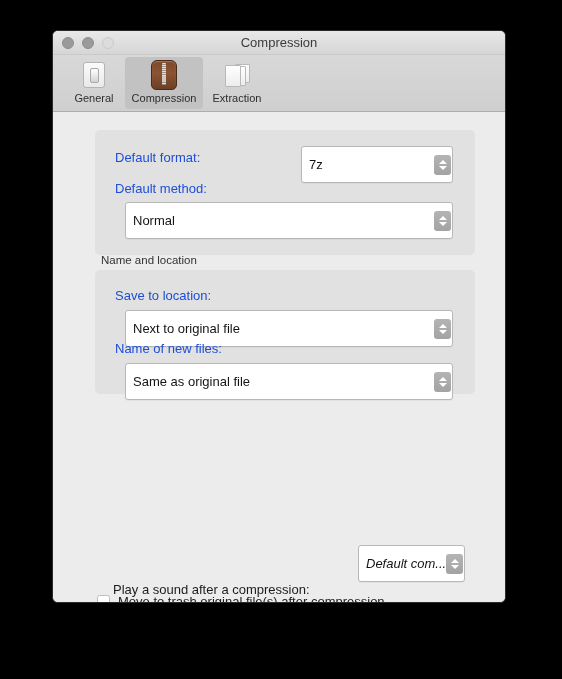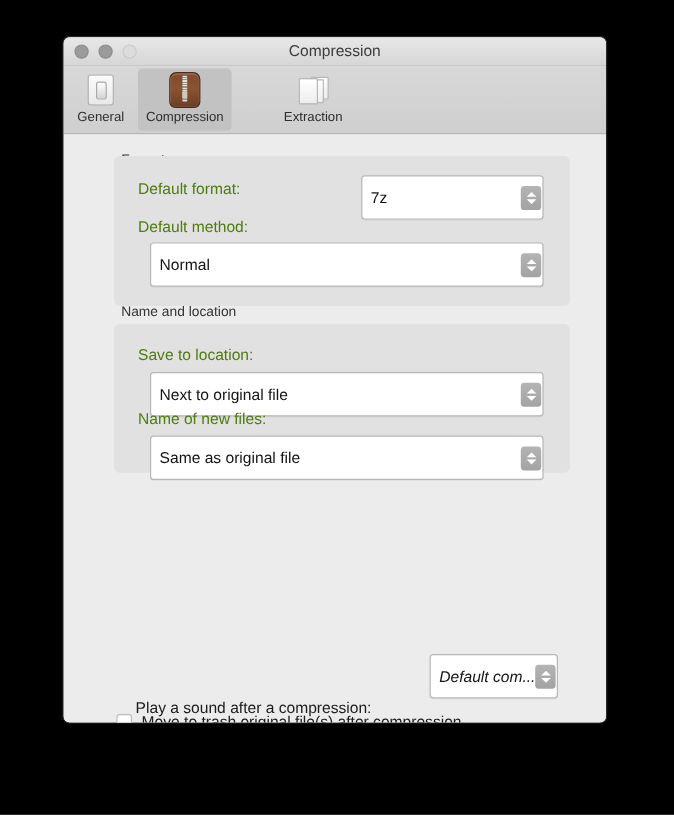--- a/index.html
+++ b/index.html
@@ -64,20 +64,21 @@
     font-weight: 400;
   }
 
   
   #toolbar {
     height: 57px;
     background: linear-gradient(to bottom, #d8d8d8 0%, #cfcfcf 100%);
     border-bottom: 1px solid #adadad;
     display: flex;
     align-items: flex-start;
+    padding-left: 10px;
     box-sizing: border-box;
   }
   .tab {
     width: 62px;
     height: 52px;
     margin-top: 2px;
     display: flex;
     flex-direction: column;
     align-items: center;
     justify-content: flex-start;
@@ -96,21 +97,21 @@
     align-items: center;
     justify-content: center;
   }
   .tab .tab-label {
     font-size: 11px;
     color: #2e2e2e;
     margin-top: 2px;
     white-space: nowrap;
   }
   .tab-compression { width: 78px; }
-  .tab-extraction  { width: 68px; margin-left: 34px; }
+  .tab-extraction  { width: 68px; }
 
   
   .icon-switch {
     width: 20px; height: 24px;
     background: linear-gradient(to bottom,#fbfbfb,#e9e9e9);
     border: 1px solid #b4b4b4;
     border-radius: 3px;
     display: flex; align-items: center; justify-content: center;
   }
   .icon-switch i {
@@ -184,21 +185,21 @@
   }
 
   #group-format        { left: 42px; top: 18px;  width: 380px; height: 125px; }
   #group-format-title  { left: 48px; top: 16px; }
   #group-nameloc       { left: 42px; top: 158px; width: 380px; height: 124px; }
   #group-nameloc-title { left: 48px; top: 142px; }
 
   .field-label {
     position: absolute;
     font-size: 13px;
-    color: #4d7c0f;
+    color: #1d4ed8;
     white-space: nowrap;
     text-align: right;
   }
 
   
   .popup {
     position: absolute;
     height: 37px;
     background: #ffffff;
     border: 1px solid #b7b7b7;

